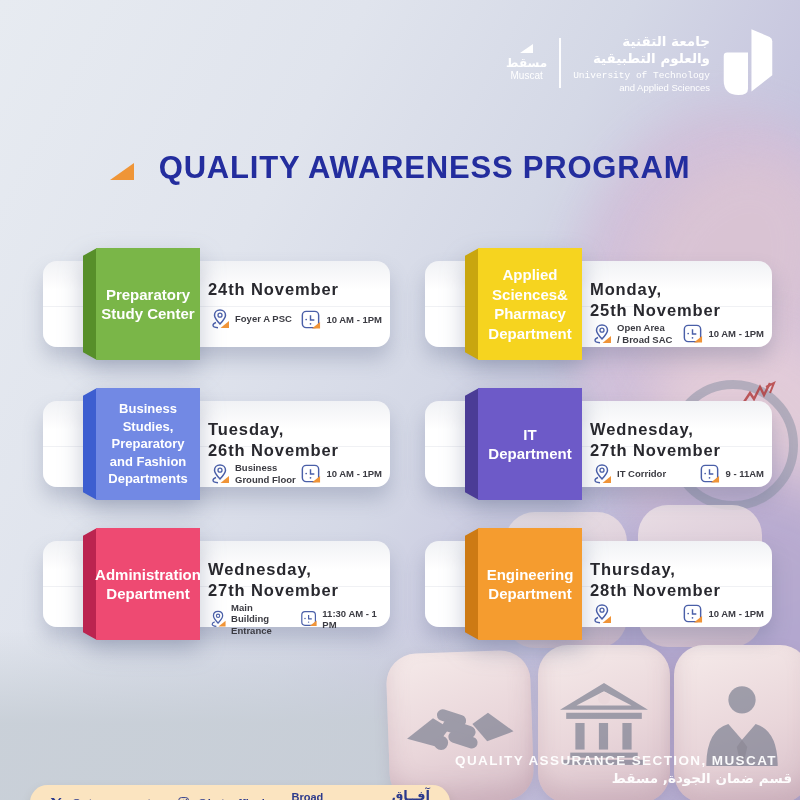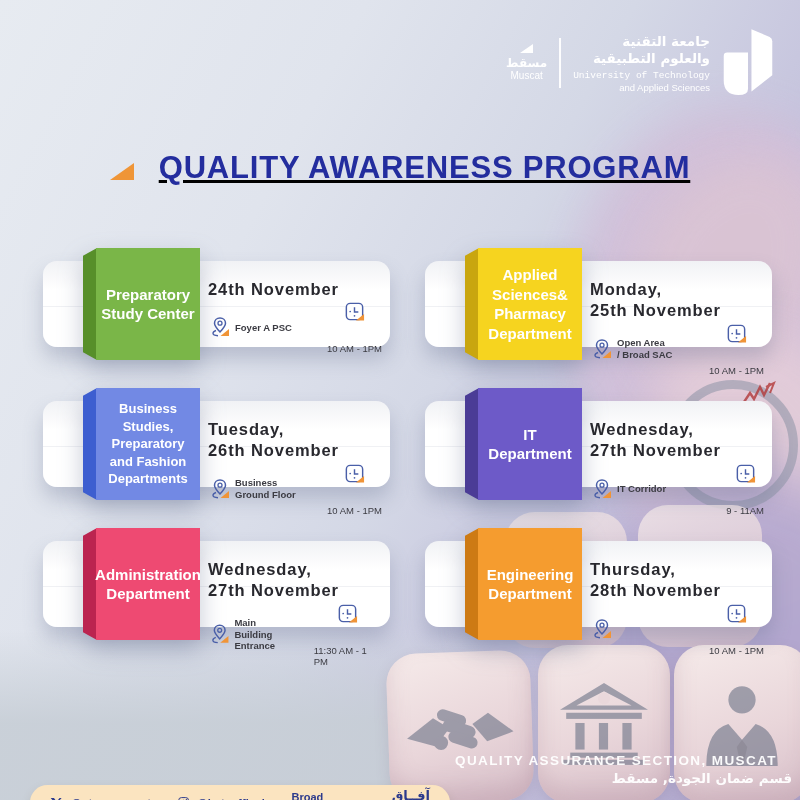--- a/index.html
+++ b/index.html
@@ -33,21 +33,21 @@
   .muscat .m-en{font-size:10px;}
   .hdr-divider{width:2px;height:50px;background:rgba(255,255,255,.95);margin:0 12px;}
   .uni-names{text-align:right;line-height:1.25;}
   .uni-names .n-ar{font-size:13.5px;font-weight:bold;display:block;}
   .uni-names .n-en{font-size:9.5px;display:block;line-height:1.2;}
   .uni-names .n-en.first{margin-top:4px;font-family:Liberation Mono, monospace;}
   .uni-logo{margin-left:12px;}
 
   
   .title-row{position:absolute;top:150px;left:0;width:100%;display:flex;justify-content:center;
-    align-items:center;gap:25px;z-index:6;text-decoration:underline;}
+    align-items:center;gap:25px;z-index:6;}
   .title-tri{width:0;height:0;border-bottom:17px solid #ef9537;border-left:24px solid transparent;margin-top:6px;}
   .title-text{font-size:31px;font-weight:800;color:#232d9e;letter-spacing:.8px;}
 
   
   .card{position:absolute;width:347px;height:112px;z-index:5;}
   .card.col-l{left:43px;}  .card.col-r{left:425px;}
   .card.row-1{top:248px;}  .card.row-2{top:388px;}  .card.row-3{top:528px;}
   .card-white{position:absolute;left:0;top:13px;width:100%;height:86px;border-radius:14px;
     background:linear-gradient(180deg,#f1f2f5 0%,#ffffff 34%);
     box-shadow:0 12px 20px rgba(96,106,140,.30);}
@@ -62,21 +62,21 @@
     color:#fff;font-weight:bold;font-size:15px;line-height:1.3;padding:0 5px;box-sizing:border-box;}
   .card.small-label .label .face{font-size:13px;line-height:1.35;}
   .card-content{position:absolute;left:165px;top:18px;right:6px;bottom:16px;z-index:3;
     display:flex;flex-direction:column;justify-content:space-between;}
   .date{color:#28282e;font-size:16.5px;font-weight:600;letter-spacing:.9px;line-height:1.3;}
   .date span{display:block;}
   .detail-row{display:flex;align-items:center;justify-content:space-between;padding-right:2px;}
   .loc{display:flex;align-items:center;gap:3px;}
   .loc-text{font-size:9.5px;font-weight:bold;color:#3b3b42;line-height:1.2;}
   .loc-text span{display:block;}
-  .time{display:flex;align-items:center;gap:20px;font-size:9.5px;font-weight:normal;color:#3b3b42;flex-direction:column;}
+  .time{display:flex;align-items:center;gap:4px;font-size:9.5px;font-weight:bold;color:#3b3b42;}
 
   
   .footer-bar{position:absolute;left:30px;top:761px;width:420px;height:35px;background:#fbe4c0;
     border-radius:18px;display:flex;align-items:center;padding:16px 20px;box-sizing:border-box;
     gap:8px;z-index:7;color:#2c3a8c;box-shadow:0 4px 10px rgba(120,110,90,.18);margin-top:24px;}
   .footer-bar .handle{font-size:11px;font-weight:bold;letter-spacing:.2px;}
   .footer-bar .gap{width:14px;}
   .footer-bar .tagline-en{font-size:11px;font-weight:bold;}
   .footer-bar .tagline-ar{font-size:13px;font-weight:bold;margin-left:auto;}
   .section-sig{position:absolute;left:455px;right:8px;top:753px;z-index:6;

